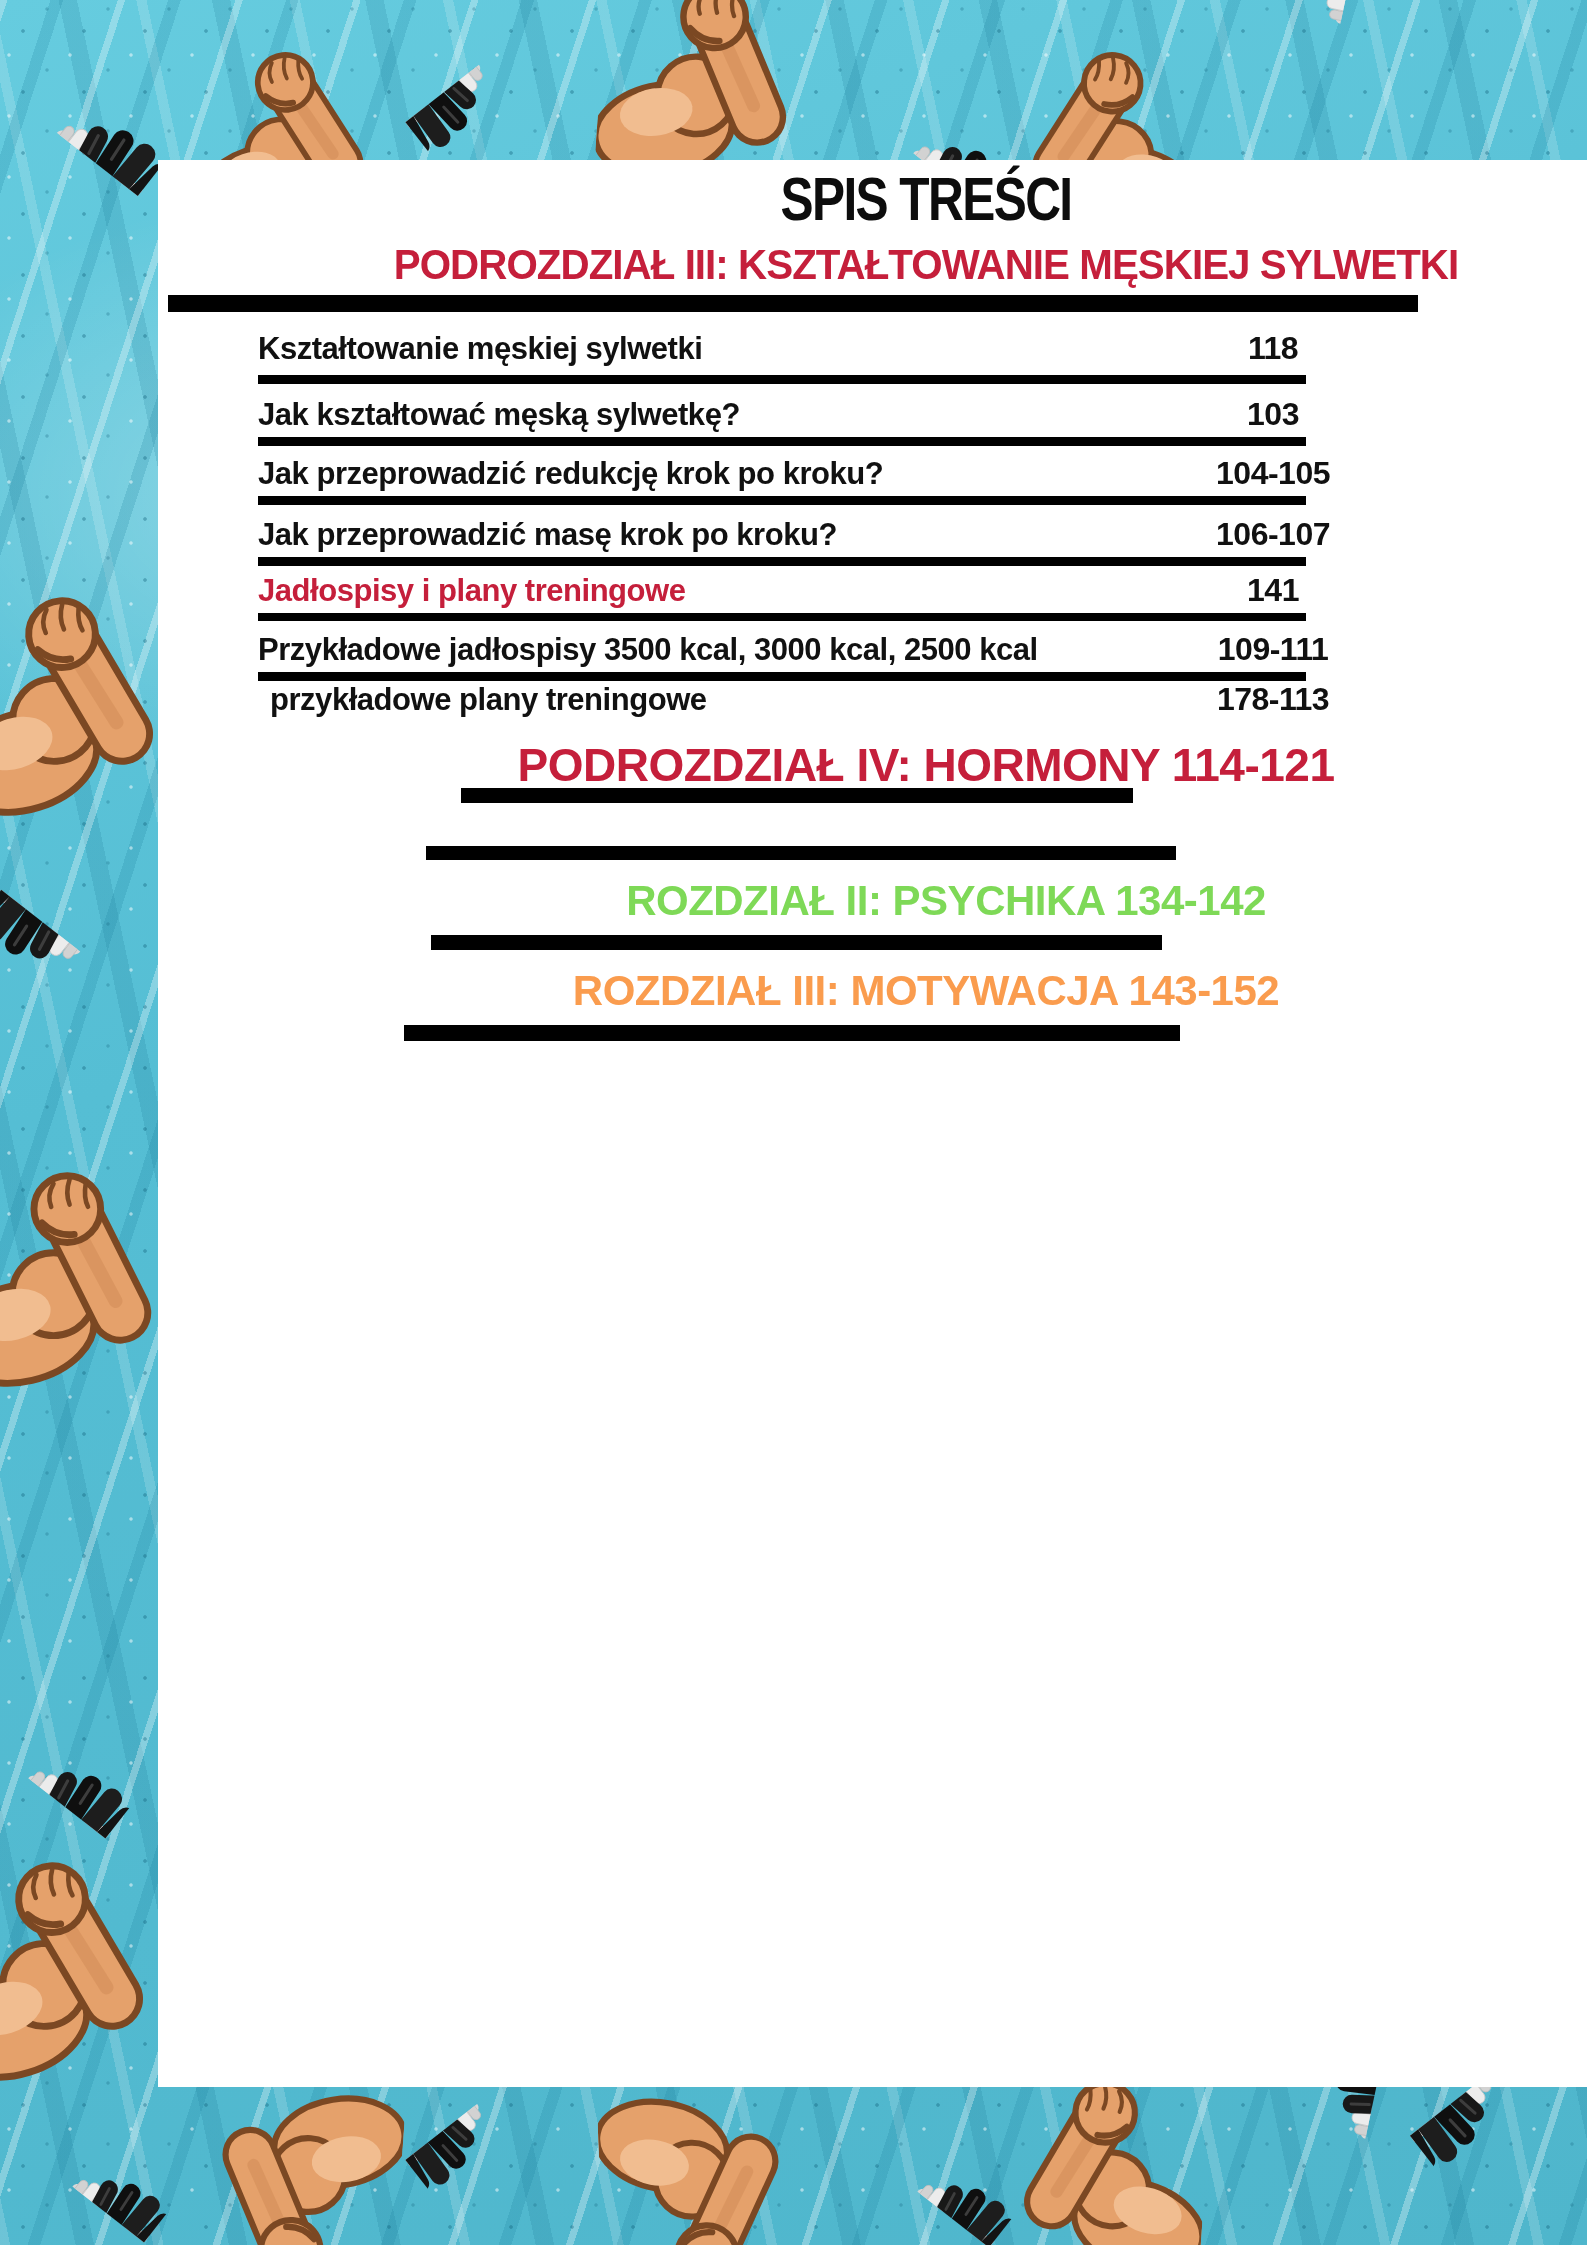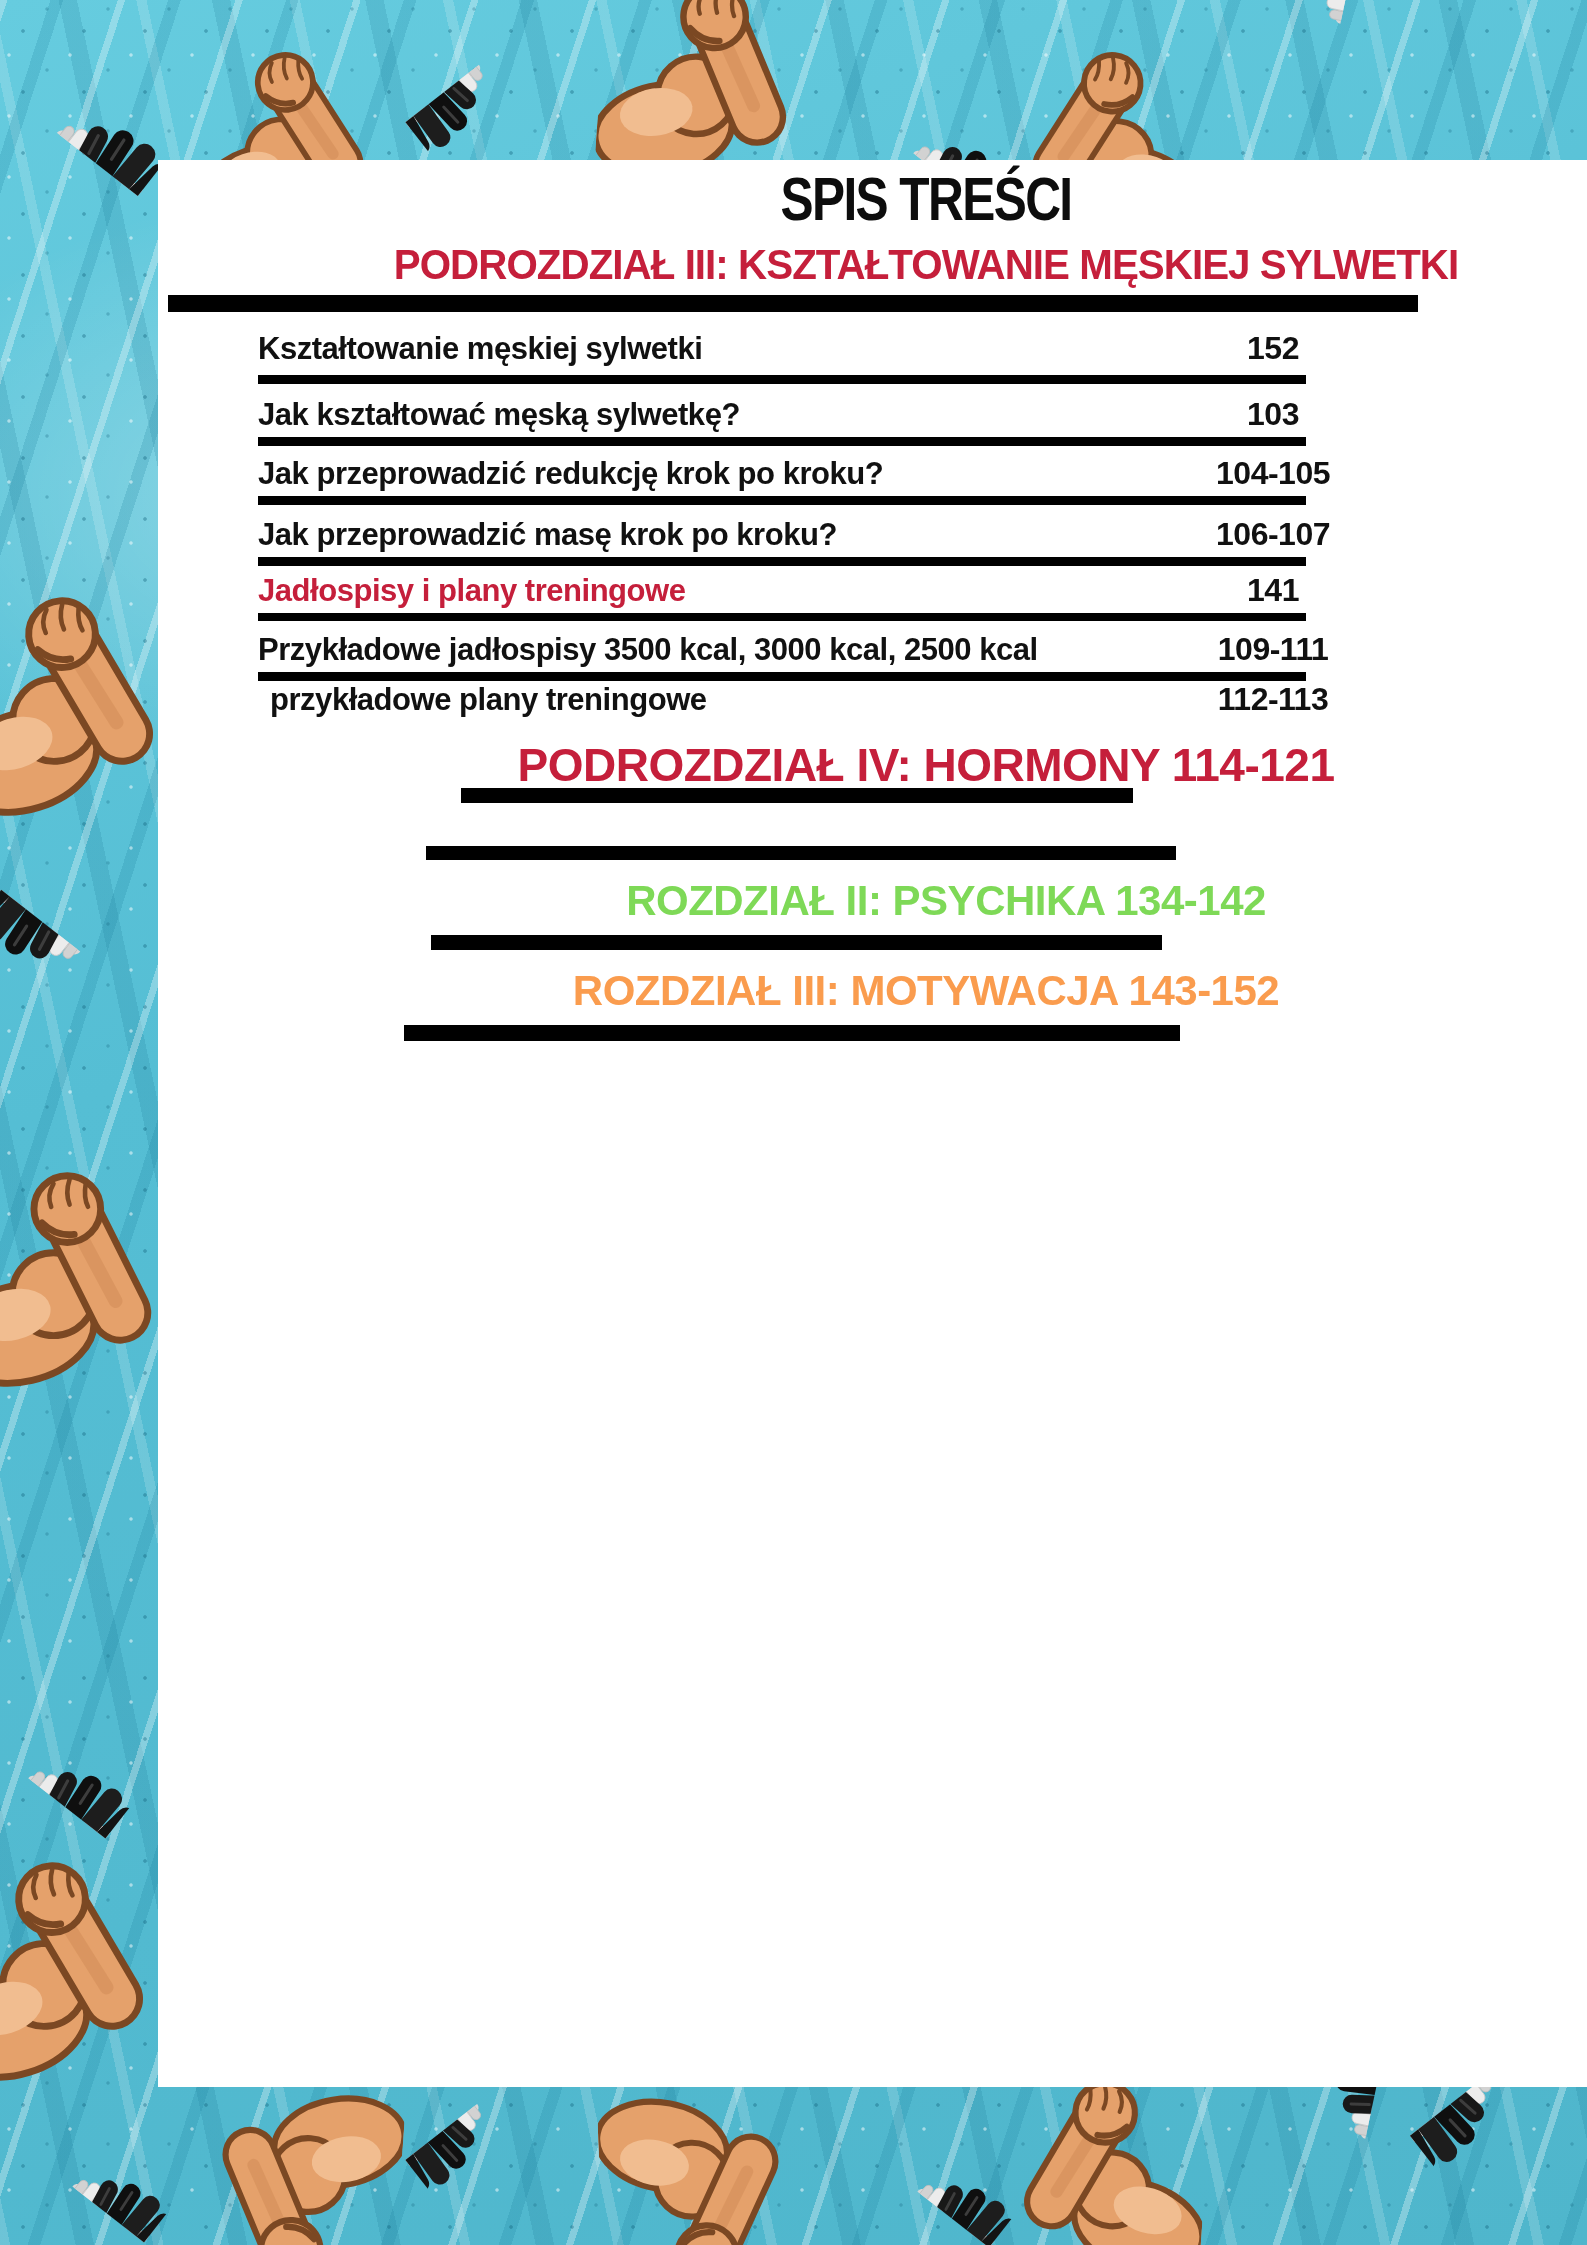--- a/index.html
+++ b/index.html
@@ -192,21 +192,21 @@
 <div class="card">
 
   <div class="abs title">SPIS TREŚCI</div>
 
   <div class="abs heading" style="color: rgb(197, 31, 59);">PODROZDZIAŁ III: KSZTAŁTOWANIE MĘSKIEJ SYLWETKI</div>
 
   <div class="bar bar-header"></div>
 
   <div class="toc-row" style="top:170px">
     <span class="lbl" style="color: rgb(17, 17, 17);">Kształtowanie męskiej sylwetki</span>
-    <span class="pgs">152</span>
+    <span class="pgs">118</span>
   </div>
   <div class="u" style="top:215px"></div>
 
   <div class="toc-row" style="top:236px">
     <span class="lbl" style="color: rgb(17, 17, 17);">Jak kształtować męską sylwetkę?</span>
     <span class="pgs">103</span>
   </div>
   <div class="u" style="top:277px"></div>
 
   <div class="toc-row" style="top:295px">
@@ -228,21 +228,21 @@
   <div class="u" style="top:453px;height:8px"></div>
 
   <div class="toc-row" style="top:471px">
     <span class="lbl" style="color: rgb(17, 17, 17);">Przykładowe jadłospisy 3500 kcal, 3000 kcal, 2500 kcal</span>
     <span class="pgs">109-111</span>
   </div>
   <div class="u" style="top:512px"></div>
 
   <div class="toc-row indent" style="top:521px">
     <span class="lbl" style="color: rgb(17, 17, 17);">przykładowe plany treningowe</span>
-    <span class="pgs">112-113</span>
+    <span class="pgs">178-113</span>
   </div>
 
   <div class="sec s34" style="top: 587px; color: rgb(197, 31, 59);">PODROZDZIAŁ IV: HORMONY 114-121</div>
   <div class="secbar" style="left:303px;top:628px;width:672px;height:15px"></div>
 
   <div class="secbar" style="left:268px;top:686px;width:750px;height:14px"></div>
 
   <div class="sec s42" style="top: 719px; color: rgb(126, 217, 87); margin-left: 20px;">ROZDZIAŁ II: PSYCHIKA 134-142</div>
   <div class="secbar" style="left:273px;top:775px;width:731px;height:15px"></div>
 

